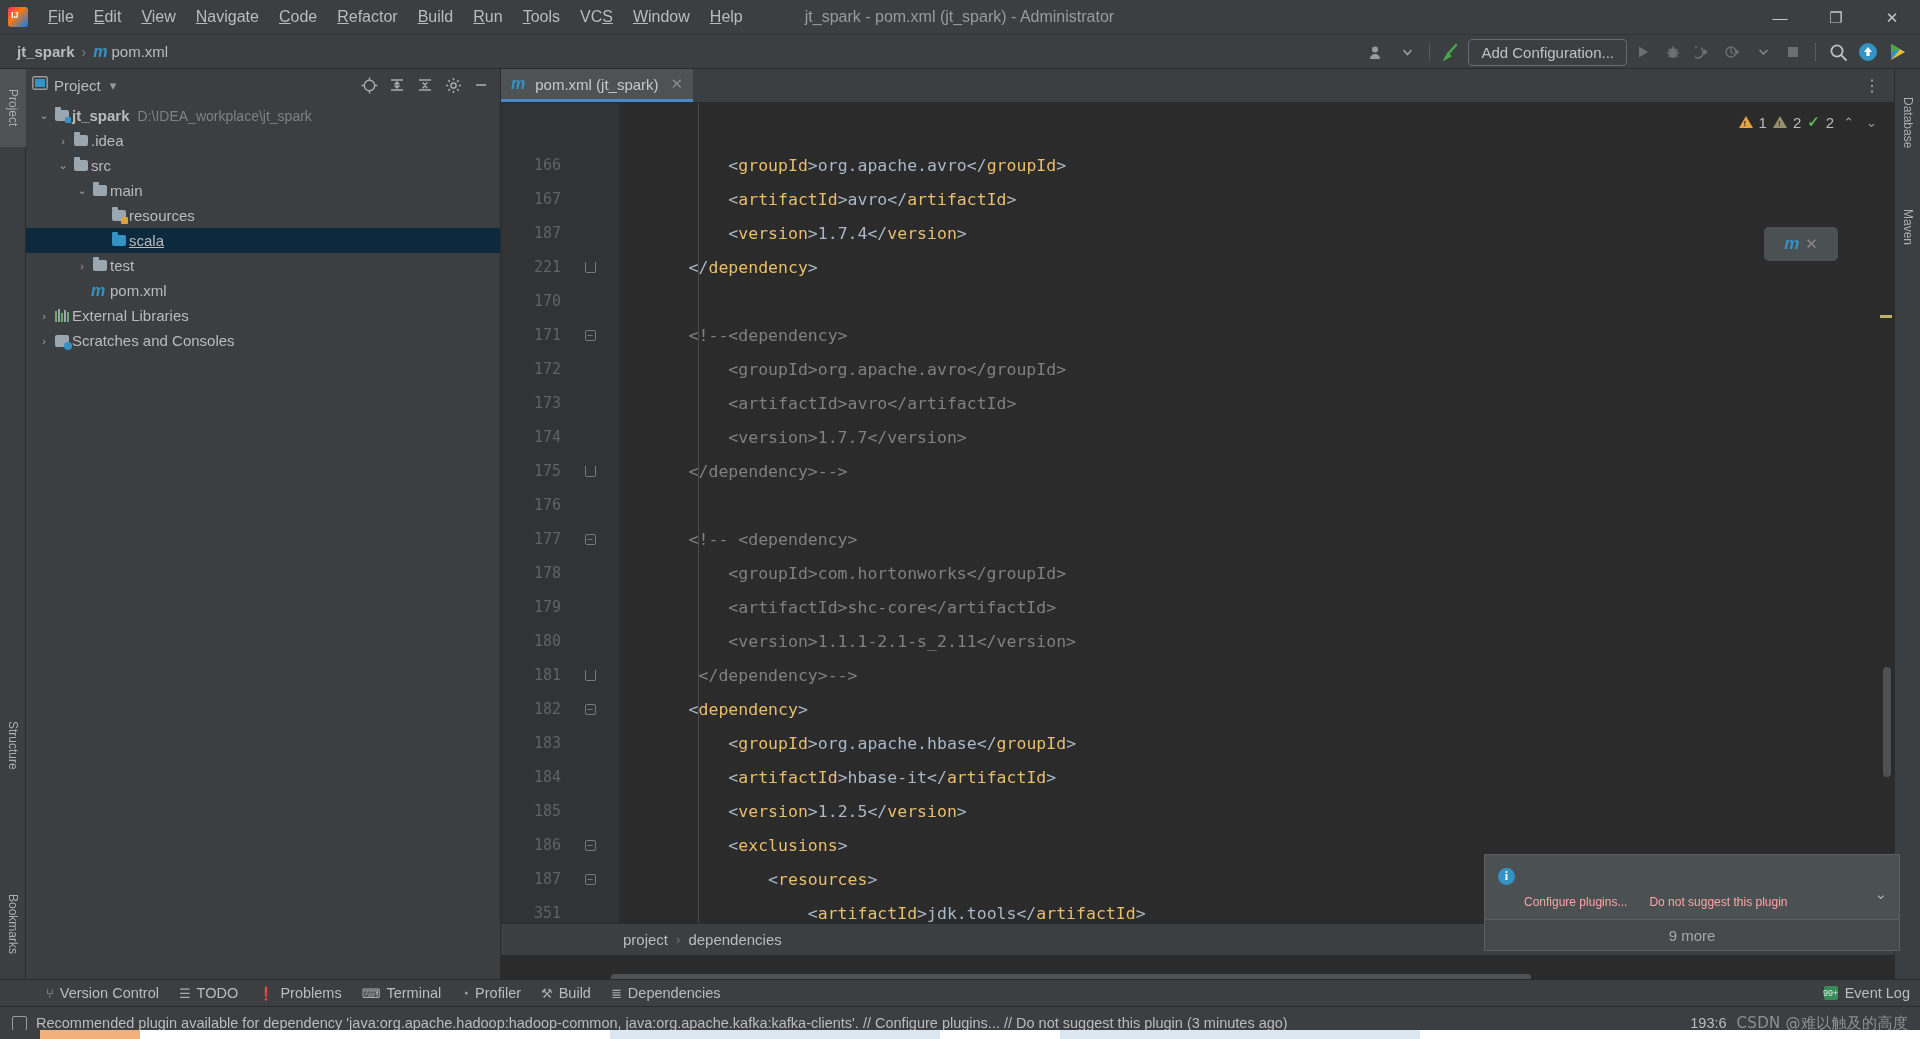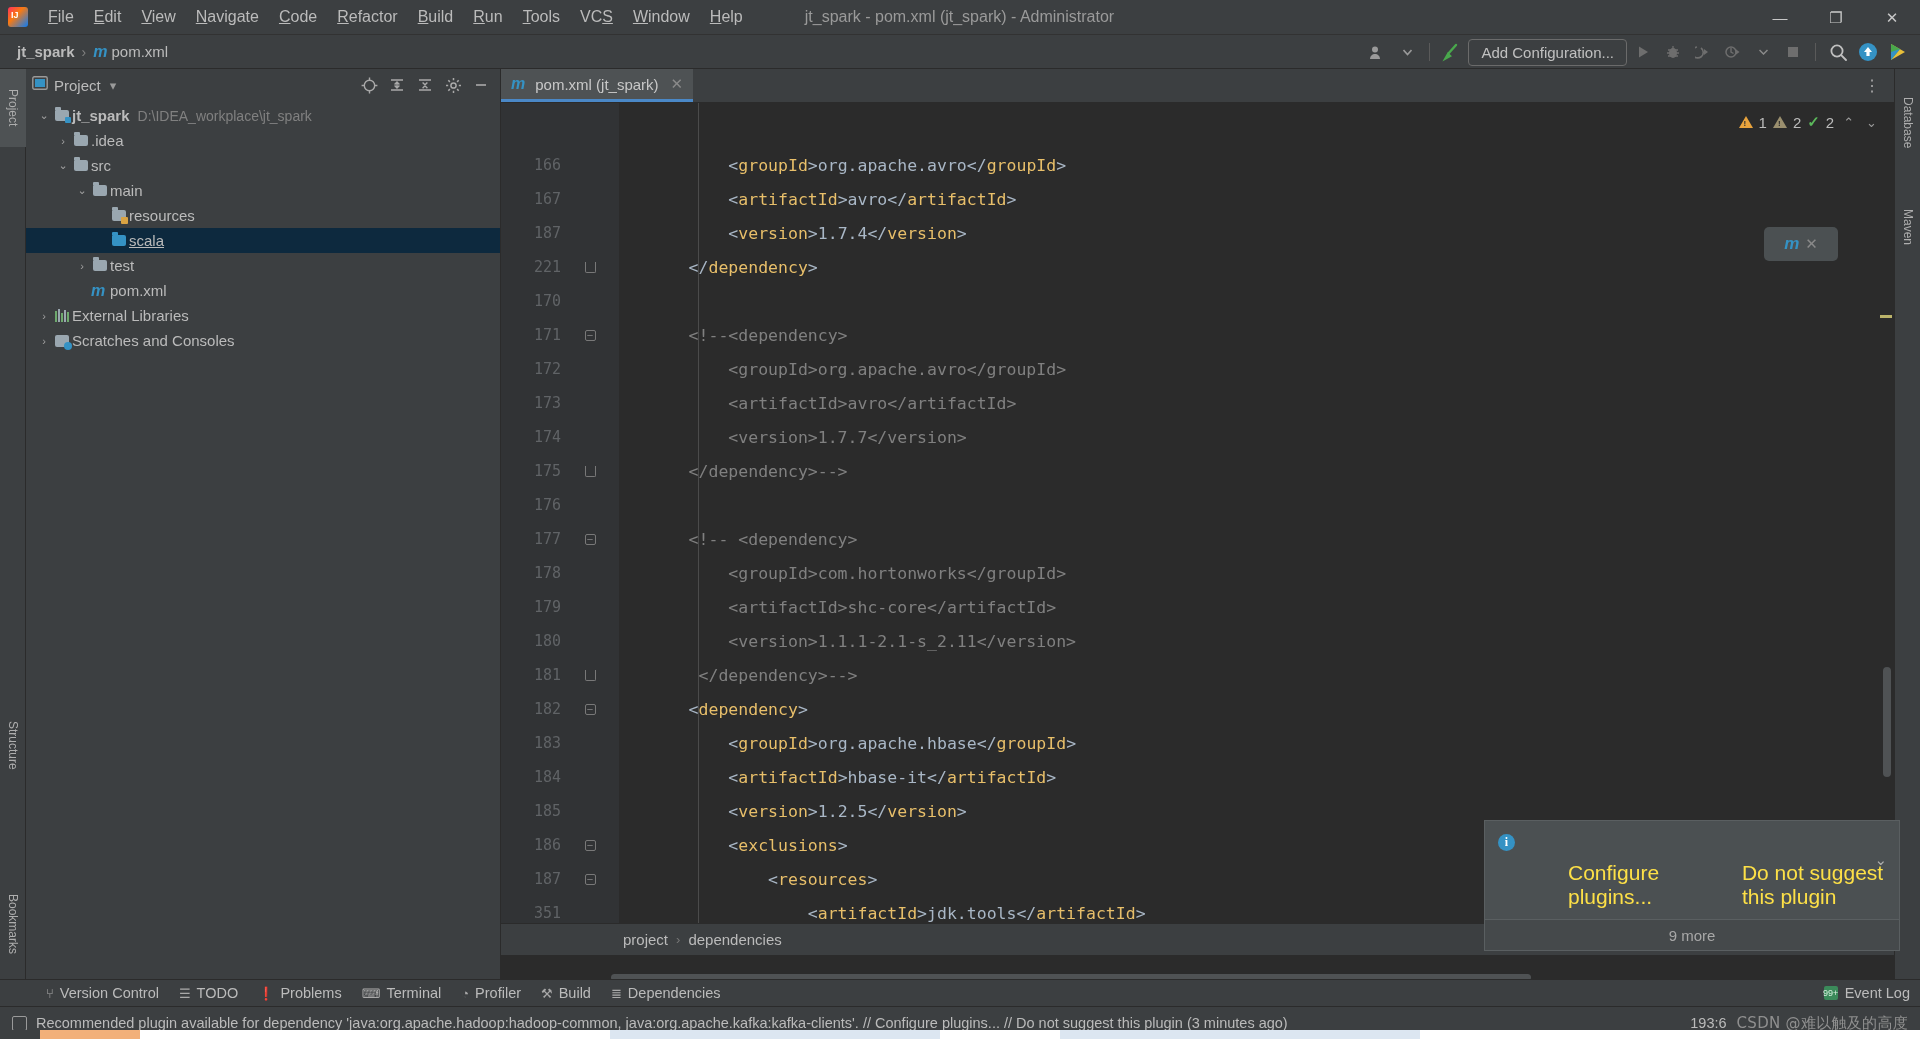--- a/index.html
+++ b/index.html
@@ -293,21 +293,21 @@
     width: 17px; height: 17px; border-radius: 50%; background: #3592c4;
     color: #fff; font-size: 12px; font-weight: bold;
     display: flex; align-items: center; justify-content: center;
     flex: 0 0 17px; margin-top: 2px; font-family: "Liberation Serif", serif;
   }
   .notif-text { font-size: 16px; color: #d2d2d2; line-height: 1.35; max-width: 300px; }
   .notif-collapse {
     position: absolute; right: 12px; top: 30px; color: #b0b0b0; font-size: 15px;
   }
   .notif-actions { display: flex; gap: 22px; margin-top: 10px; margin-left: 26px; }
-  .notif-link { color: #fde047; font-size: 21px; cursor: pointer; margin-left: 44px; }
+  .notif-link { color: #fca5a5; font-size: 12px; cursor: pointer; }
   .notif-more {
     border-top: 1px solid #5a5f61; height: 31px;
     display: flex; align-items: center; justify-content: center;
     font-size: 15px; color: #a8a8a8; background: #45494b;
   }
 
   
   .bottom-stripe {
     position: absolute; left: 0; right: 0; bottom: 33px; height: 27px;
     background: #3c3f41; display: flex; align-items: center;

